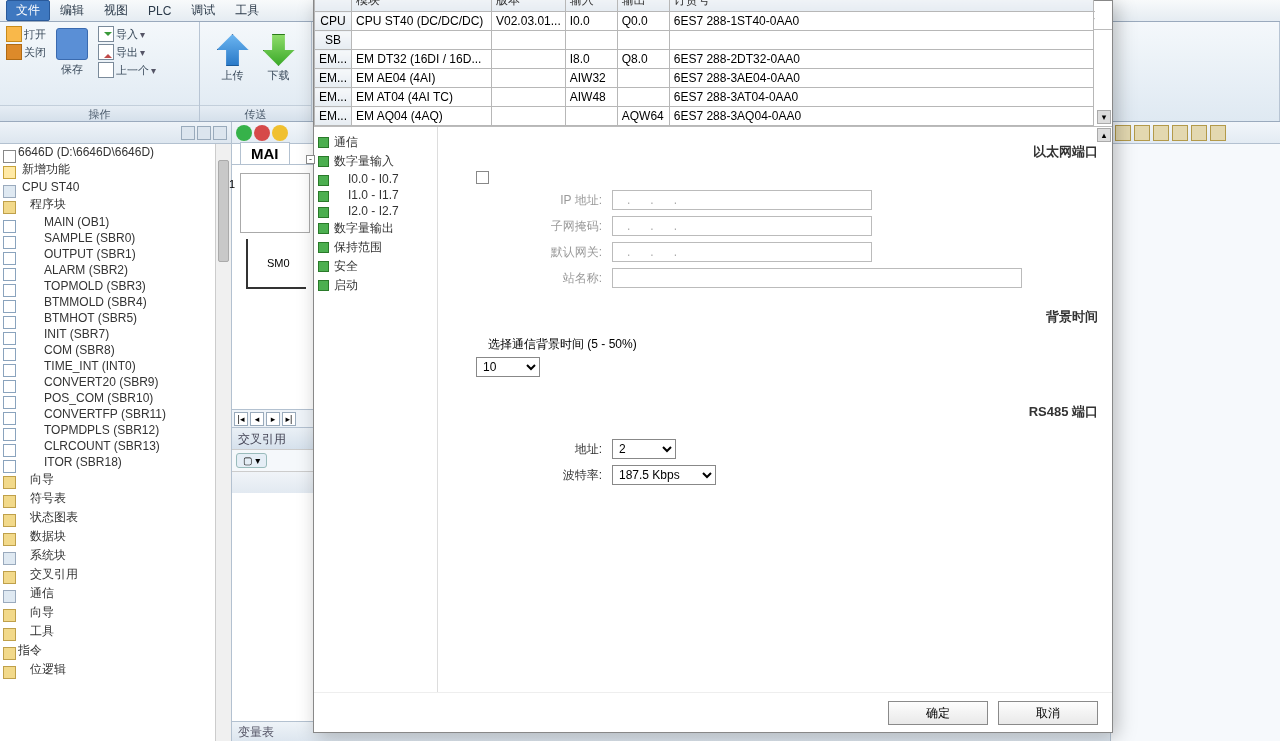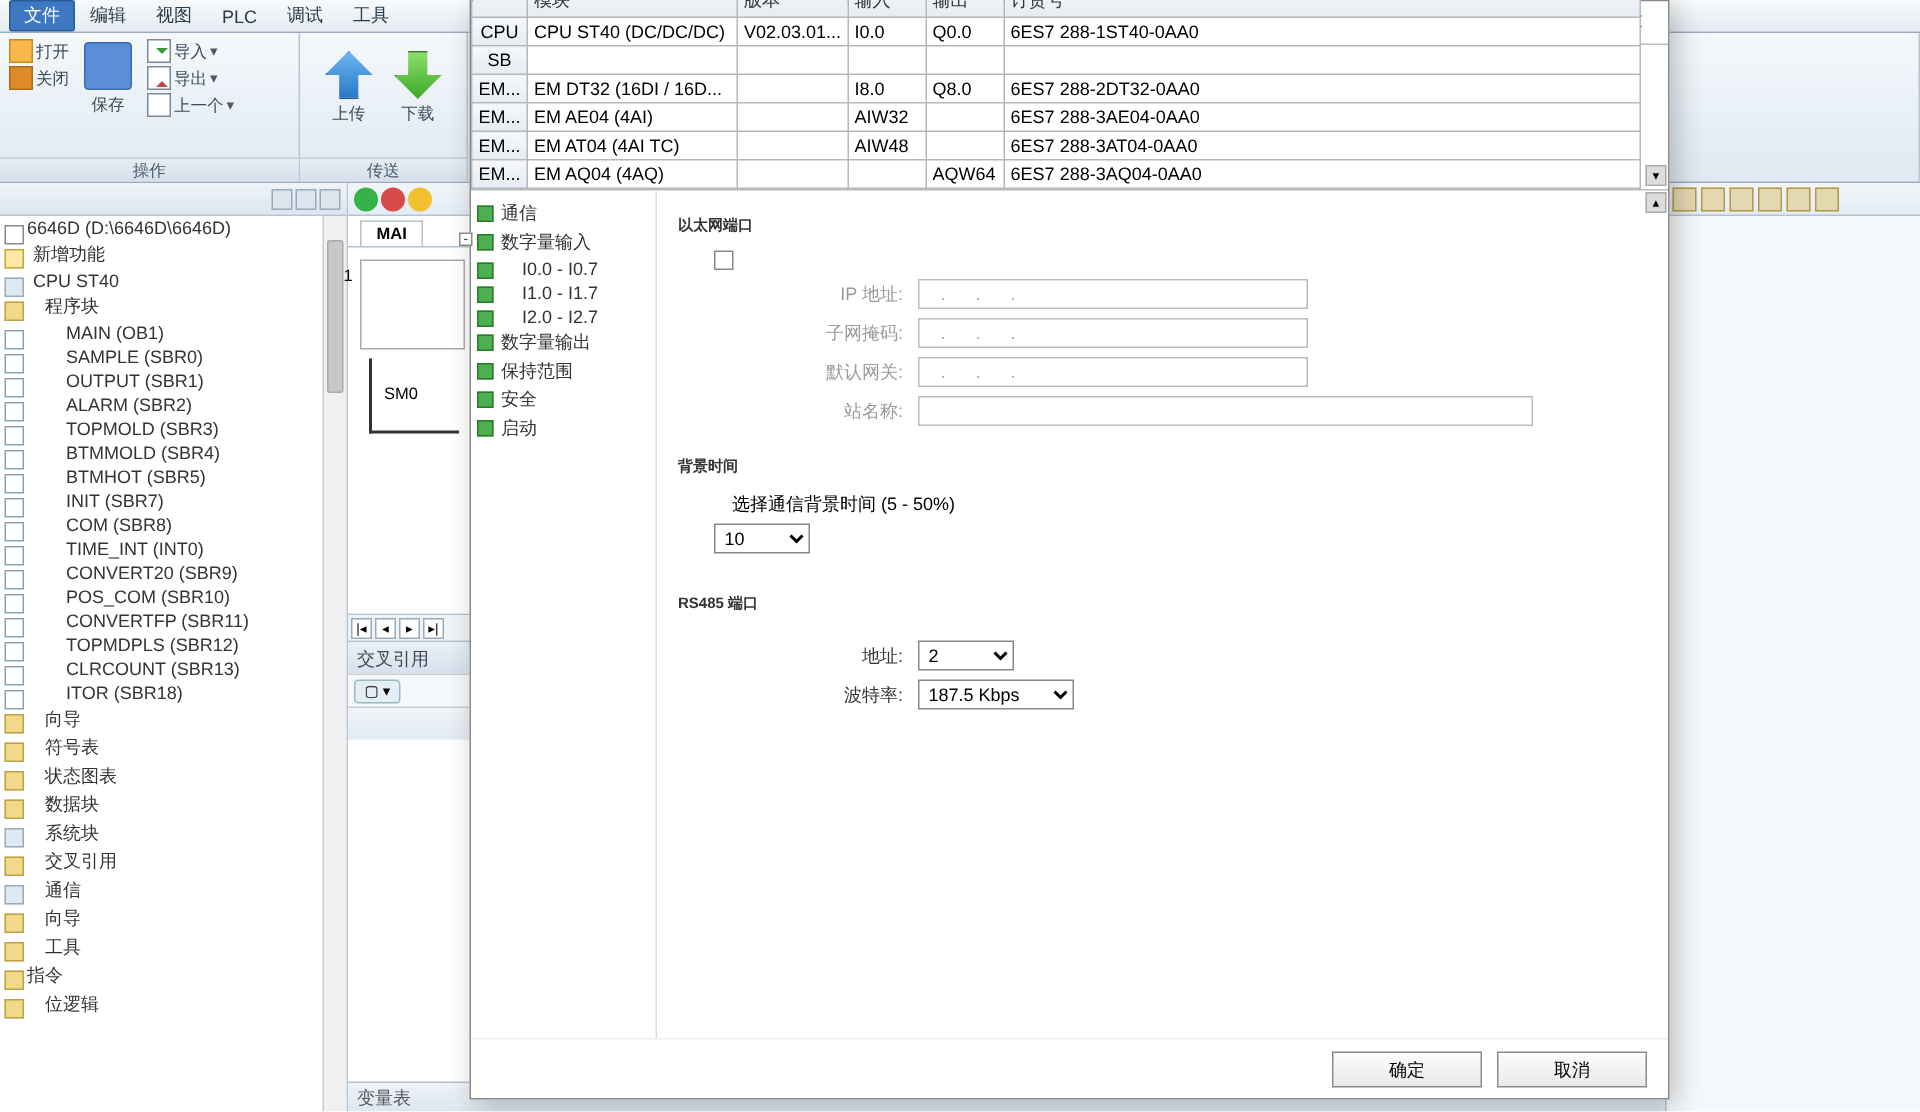--- a/index.html
+++ b/index.html
@@ -53,26 +53,26 @@
 .scrollv{position:absolute;right:0;top:0;bottom:0;width:16px;background:#f0f0f0;border-left:1px solid #ccc;}
 .scrollv::before{content:"";position:absolute;left:2px;top:16px;right:2px;height:100px;background:#c8c8c8;border:1px solid #aaa;border-radius:2px;}
 
 
 .mid-toolbar{height:22px;background:linear-gradient(#f2f6fa,#e3ebf3);border-bottom:1px solid #b3c1d0;display:flex;align-items:center;padding-left:4px;gap:2px;}
 .mid-toolbar .ti{width:16px;height:16px;border-radius:8px;}
 .ti-play{background:#36b24a;}
 .ti-stop{background:#d64a4a;}
 .ti-x{background:#f0c030;}
 .mid-tabs{height:20px;display:flex;align-items:end;padding-left:8px;}
-.mtab{background:#fff;border:1px solid #b3c1d0;border-bottom:none;padding:2px 10px;font-weight:bold;font-size:11px;}
+.mtab{background:#fff;border:1px solid #b3c1d0;border-bottom:none;padding:2px 10px;font-weight:bold;font-size:15px;}
 .ladder{flex:1;background:#fff;border-top:1px solid #b3c1d0;position:relative;padding:8px;}
 .rung{border:1px solid #aaa;height:60px;margin-bottom:6px;width:70px;position:relative;}
 .rung .n{position:absolute;left:-12px;top:4px;font-size:11px;}
 .rung2{border-left:2px solid #333;border-bottom:2px solid #333;height:50px;width:60px;margin-left:6px;position:relative;}
-.rung2 .sm{position:absolute;left:8px;top:18px;font-size:11px;}
+.rung2 .sm{position:absolute;left:19px;top:18px;font-size:11px;}
 .nav-strip{height:18px;background:#eef3f8;border-top:1px solid #b3c1d0;display:flex;align-items:center;padding-left:2px;gap:2px;}
 .nav-strip .nb{width:14px;height:14px;border:1px solid #9ab;background:#fff;font-size:9px;text-align:center;line-height:12px;}
 .xref{height:22px;background:linear-gradient(#eaf0f6,#d6e1ec);border-top:1px solid #b3c1d0;padding:3px 6px;color:#445;}
 .xref-tb{height:22px;background:#f5f8fb;border-top:1px solid #ccc;display:flex;align-items:center;padding-left:4px;gap:4px;}
 .xref-tb .chip{background:#e5eef6;border:1px solid #9bb;border-radius:3px;padding:1px 6px;font-size:10px;}
 .xref-el{height:22px;background:linear-gradient(#f0f4f8,#e2e9f1);border-top:1px solid #ccc;text-align:center;line-height:22px;color:#445;}
 .status{height:20px;background:linear-gradient(#eef3f8,#dde6ef);border-top:1px solid #b3c1d0;padding:2px 6px;color:#556;}
 
 
 .dialog{position:absolute;left:313px;top:0;width:800px;height:733px;background:#fff;border:1px solid #888;box-shadow:4px 4px 18px rgba(0,0,0,.25);display:flex;flex-direction:column;}
@@ -90,21 +90,21 @@
 table.g td.hd{background:linear-gradient(#f6f8fa,#e6ecf2);text-align:center;width:34px;}
 .c-mod{width:140px;} .c-ver{width:72px;} .c-in{width:52px;} .c-out{width:52px;}
 
 .dlg-body{flex:1;display:flex;min-height:0;}
 .dlg-tree{width:124px;border-right:1px solid #ddd;padding:6px 2px;}
 .dlg-tree ul{list-style:none;}
 .dlg-tree li{padding:1px 0 1px 18px;position:relative;font-size:12px;color:#333;}
 .dlg-tree li::before{content:"";position:absolute;left:2px;top:4px;width:9px;height:9px;background:#4caf50;border:1px solid #2a7a2a;}
 .dlg-tree .exp2{position:absolute;left:-10px;top:3px;width:9px;height:9px;border:1px solid #888;background:#fff;font-size:9px;line-height:7px;text-align:center;}
 .dlg-form{flex:1;padding:10px 14px 10px 14px;overflow:auto;}
-.sec-title{font-weight:bold;font-size:10px;margin:6px 0 10px;color:#333;}
+.sec-title{font-weight:bold;font-size:13px;margin:6px 0 10px;color:#333;text-align:right;}
 .row{display:flex;align-items:center;margin:6px 0;}
 .row .lbl{width:160px;text-align:right;padding-right:10px;color:#9a9a9a;}
 .row input.tx{border:1px solid #bbb;height:20px;width:260px;padding:0 4px;background:#fff;}
 .row input.tx.wide{width:410px;}
 .row input.tx[disabled]{background:#fff;color:#aaa;}
 .chk{width:13px;height:13px;border:1px solid #888;margin-right:6px;display:inline-block;vertical-align:middle;background:#fff;}
 .sel{border:1px solid #888;height:20px;background:#fff;padding:0 2px;}
 .dlg-btns{height:40px;display:flex;justify-content:flex-end;align-items:center;gap:10px;padding-right:14px;border-top:1px solid #eee;}
 .btn{width:100px;height:24px;border:1px solid #8a8a8a;background:linear-gradient(#fdfdfd,#e9e9e9);text-align:center;line-height:22px;}
 

